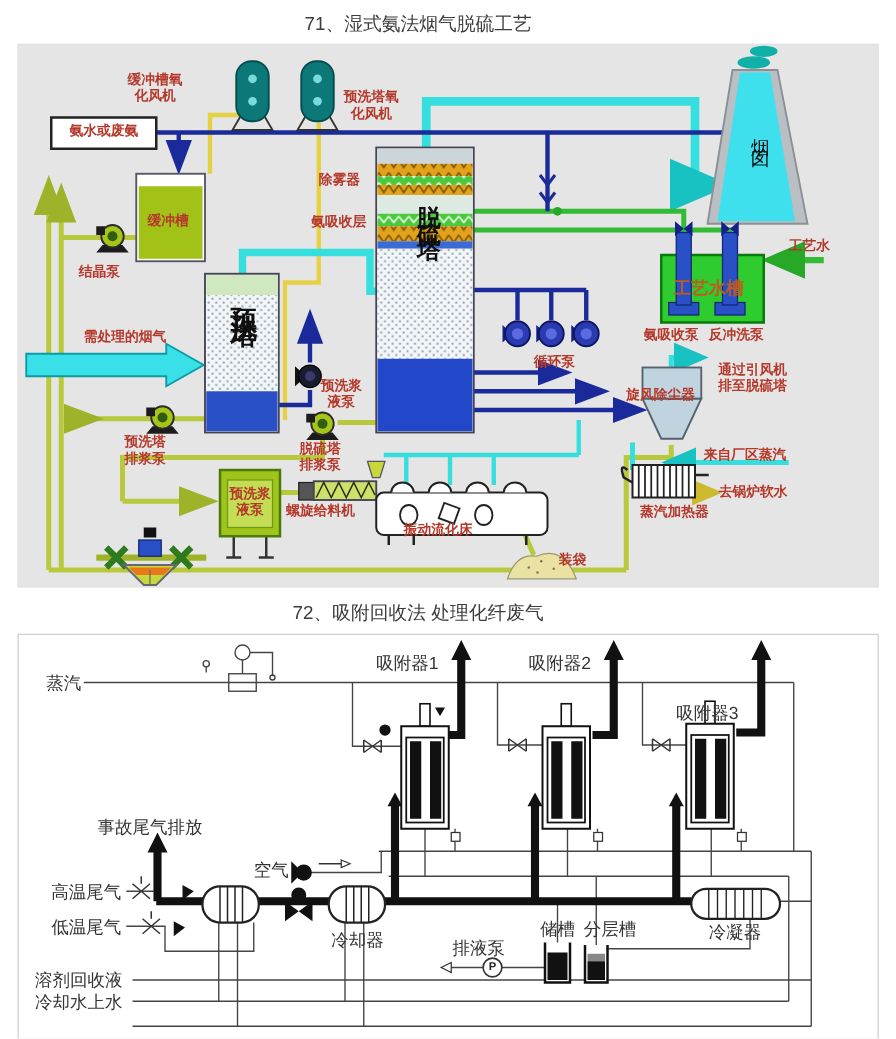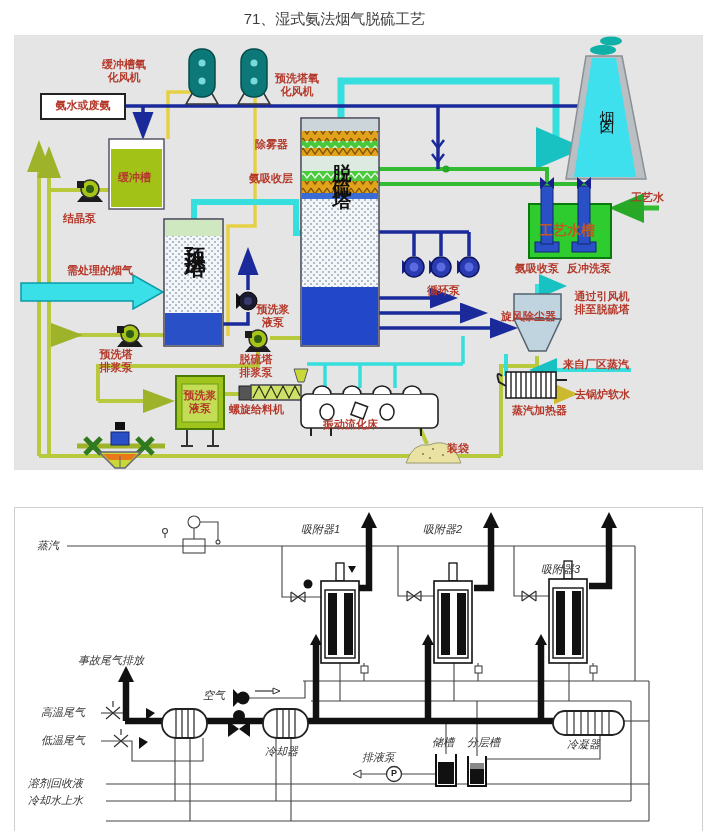--- a/index.html
+++ b/index.html
@@ -5,21 +5,21 @@
   html,body{margin:0;padding:0;background:#fff;}
   #page{position:relative;width:717px;height:831px;background:#fff;overflow:hidden;
         font-family:"Liberation Sans",sans-serif;}
   .title{position:absolute;width:669px;text-align:center;color:#3d3d3d;font-size:15px;}
   .diagbox{position:absolute;background:#e5e5e5;border:1px solid #e2e2e2;}
   .diagbox svg{position:absolute;left:0;top:0;}
   .lbl{position:absolute;color:#b5392b;font-weight:bold;font-size:11px;line-height:1.18;
        text-align:center;white-space:normal;}
   .lbl.sm{font-size:14px;}
   .lbl.nw{white-space:nowrap;}
-  .lbl2{position:absolute;color:#333;font-size:11px;line-height:1.1;white-space:nowrap;font-style:italic;}
+  .lbl2{position:absolute;color:#333;font-size:14px;line-height:1.1;white-space:nowrap;}
   .vlabel{position:absolute;writing-mode:vertical-rl;text-orientation:upright;color:#101010;
           font-family:"Liberation Serif",serif;font-weight:bold;}
   .v1{font-size:21px;letter-spacing:5px;}
   .v2{font-size:19px;letter-spacing:13px;}
   .v3{font-size:15px;letter-spacing:9px;font-family:"Liberation Sans",sans-serif;font-weight:normal;}
   .plbl{position:absolute;color:#222;font-size:9px;font-weight:bold;text-align:center;}
 </style>
 </head>
 <body>
 
@@ -270,20 +270,21 @@
     <div class="vlabel v3" style="left:582px;top:62px;">烟囱</div>
     <div class="lbl nw" style="left:548px;top:322px;">来自厂区蒸汽</div>
     <div class="lbl nw" style="left:560px;top:352px;">去锅炉软水</div>
     <div class="lbl nw" style="left:497px;top:368px;">蒸汽加热器</div>
     <div class="lbl" style="left:167px;top:353px;width:36px;">预洗浆液泵</div>
     <div class="lbl nw" style="left:214px;top:367px;">螺旋给料机</div>
     <div class="lbl nw" style="left:308px;top:382px;">振动流化床</div>
     <div class="lbl nw" style="left:432px;top:406px;">装袋</div>
   </div>
 
+  <div class="title" style="top:481px;">72、吸附回收法 处理化纤废气</div>
 
   <div class="diagbox" style="left:14px;top:507px;width:687px;height:323px;background:#fff;border-color:#cfcfcf;">
     <svg width="687" height="323" viewBox="0 0 687 323">
       <g stroke="#444" stroke-width="1.1" fill="none">
 
         <path d="M52,38 L620,38"></path>
         <path d="M620,38 L620,173"></path>
 
         <path d="M150,30 L150,25 M179,20 L179,31 M185,14 L203,14 L203,33"></path>
         <circle cx="150" cy="23" r="2.5"></circle>

